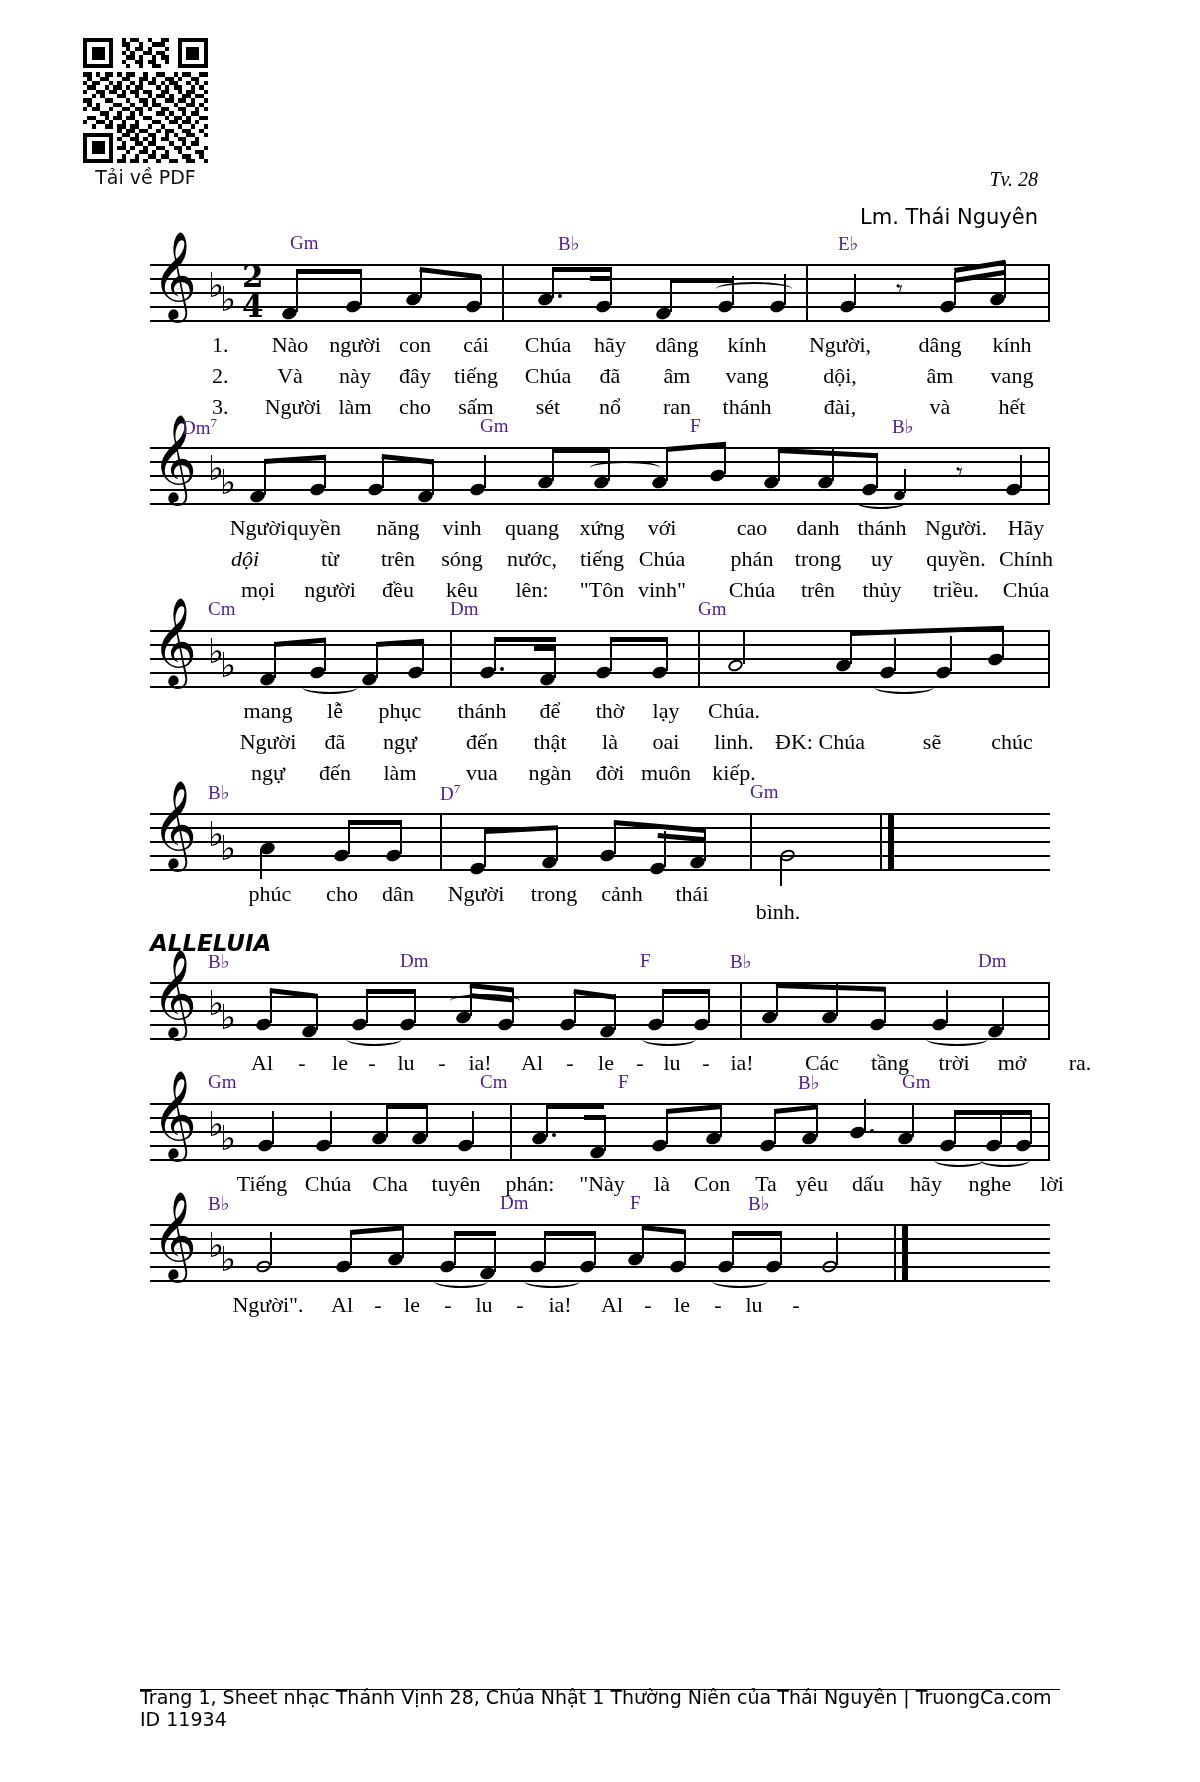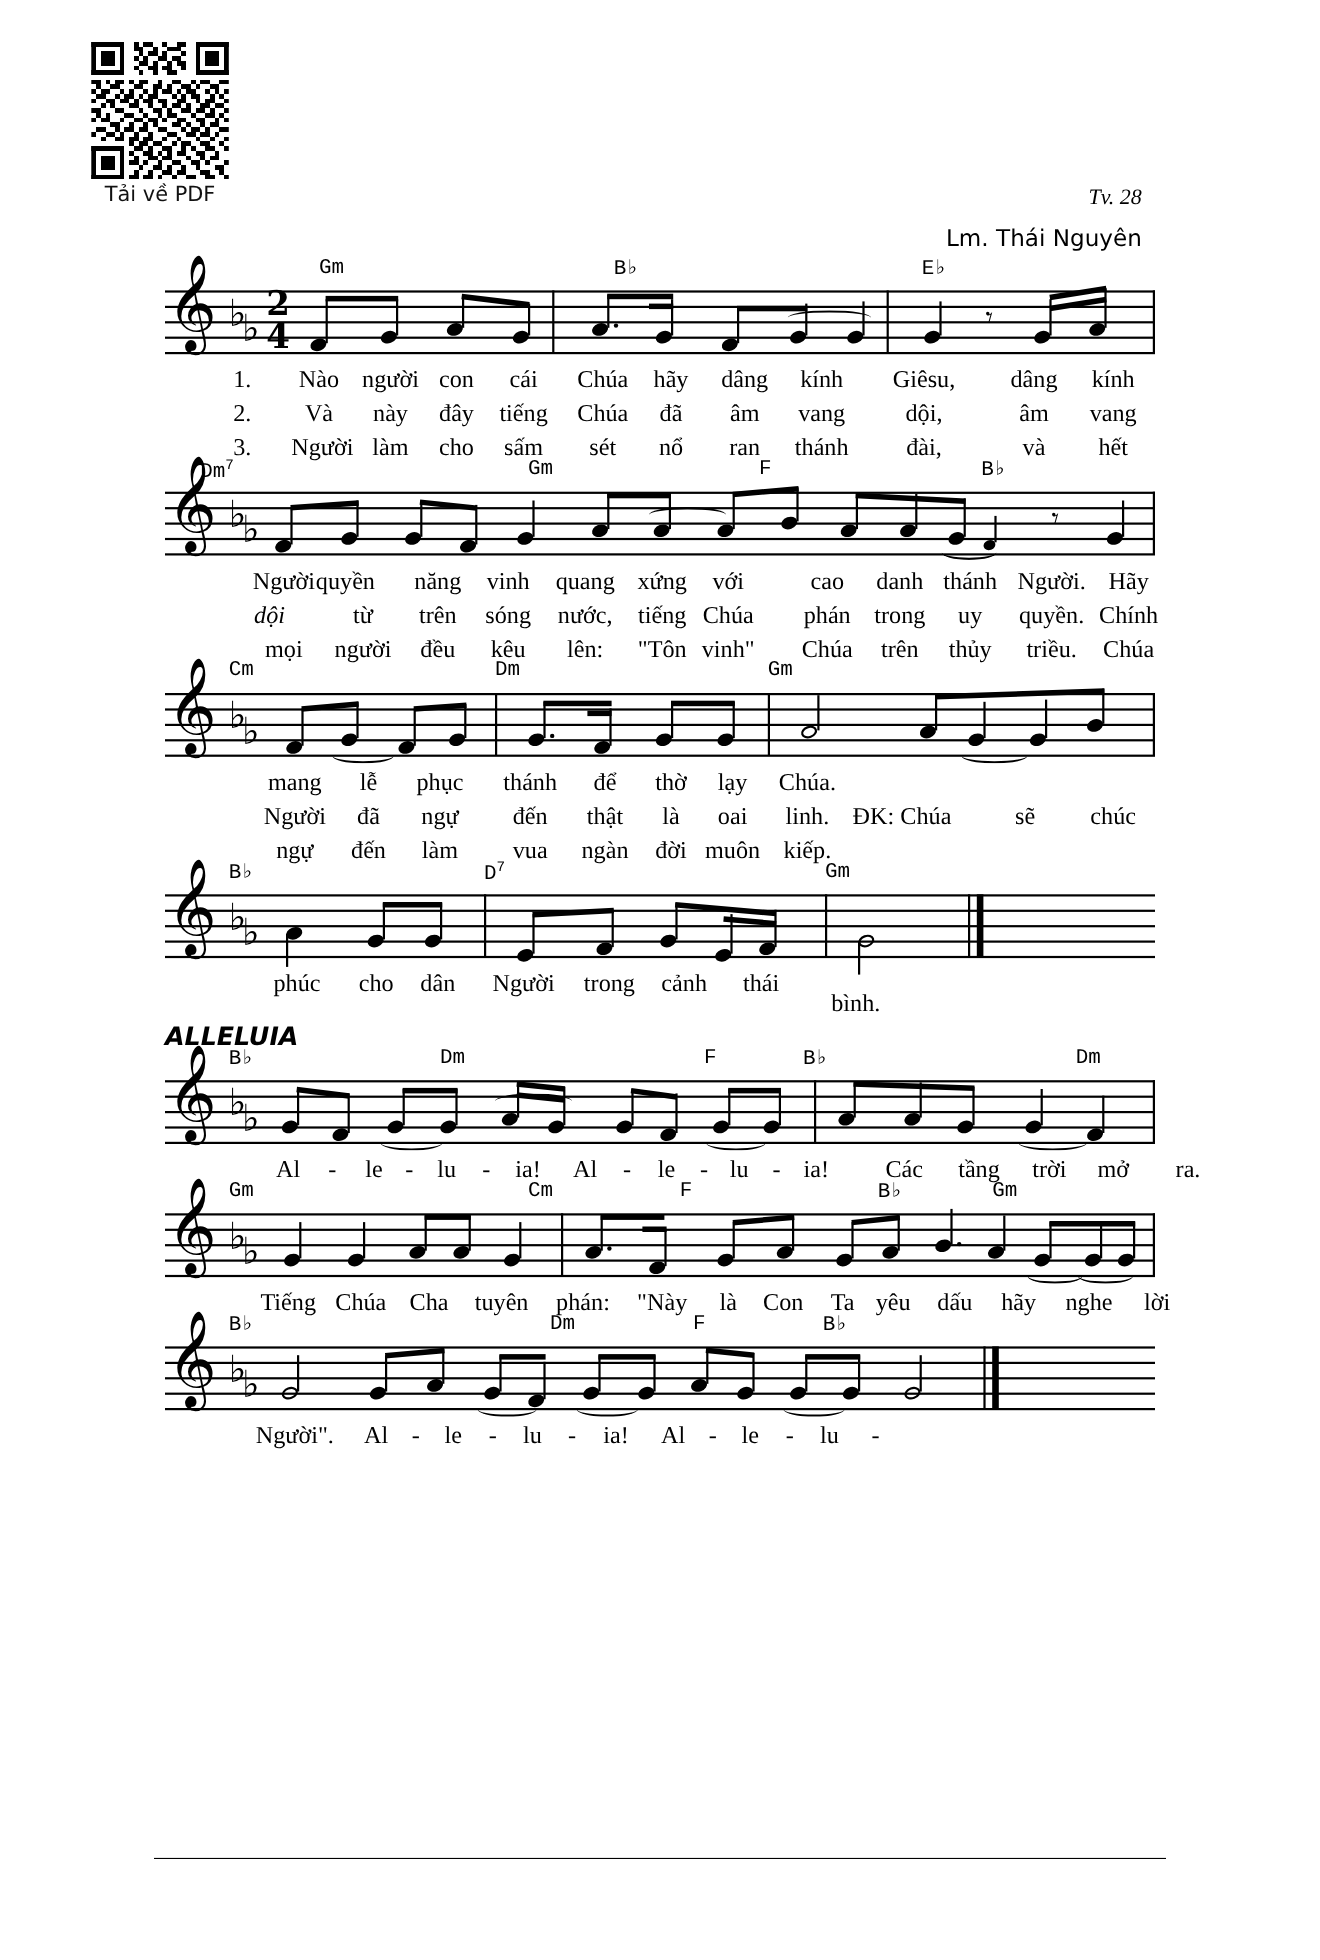--- a/index.html
+++ b/index.html
@@ -160,22 +160,22 @@
     line-height: 31px;
     text-align: center;
     font-family: "DejaVu Serif", serif;
     color: #000;
   }
   .timesig span { display: block; line-height: 30px; }
 
   .chord {
     position: absolute;
     font-size: 19px;
-    font-family: Liberation Mono, monospace;
-    color: #000000;
+    font-family: Liberation Serif, serif;
+    color: #4c1d95;
     white-space: nowrap;
   }
   .chord sup { font-size: 13px; }
 
   
   .note {
     position: absolute;
     width: 15px;
     height: 11px;
     border-radius: 50%;
@@ -575,21 +575,21 @@
         <div class="lyric-line">
           <span class="num" style="left:62px;">1.</span>
           <span class="syl" style="left:140px;">Nào</span>
           <span class="syl" style="left:205px;">người</span>
           <span class="syl" style="left:265px;">con</span>
           <span class="syl" style="left:326px;">cái</span>
           <span class="syl" style="left:398px;">Chúa</span>
           <span class="syl" style="left:460px;">hãy</span>
           <span class="syl" style="left:527px;">dâng</span>
           <span class="syl" style="left:597px;">kính</span>
-          <span class="syl" style="left:690px;">Giêsu,</span>
+          <span class="syl" style="left:690px;">Người,</span>
           <span class="syl" style="left:790px;">dâng</span>
           <span class="syl" style="left:862px;">kính</span>
         </div>
         <div class="lyric-line">
           <span class="num" style="left:62px;">2.</span>
           <span class="syl" style="left:140px;">Và</span>
           <span class="syl" style="left:205px;">này</span>
           <span class="syl" style="left:265px;">đây</span>
           <span class="syl" style="left:326px;">tiếng</span>
           <span class="syl" style="left:398px;">Chúa</span>
@@ -1117,15 +1117,16 @@
           <span class="syl" style="left:498px;">-</span>
           <span class="syl" style="left:532px;">le</span>
           <span class="syl" style="left:568px;">-</span>
           <span class="syl" style="left:604px;">lu</span>
           <span class="syl" style="left:646px;">-</span>
         </div>
       </div>
     </div>
 
     <div class="footer-rule"></div>
+    <div class="footer">Trang 1, Sheet nhạc Thánh Vịnh 28, Chúa Nhật 1 Thường Niên của Thái Nguyên  |  TruongCa.com ID 11934</div>
 
   </div>
 </div>
 
 </body></html>

